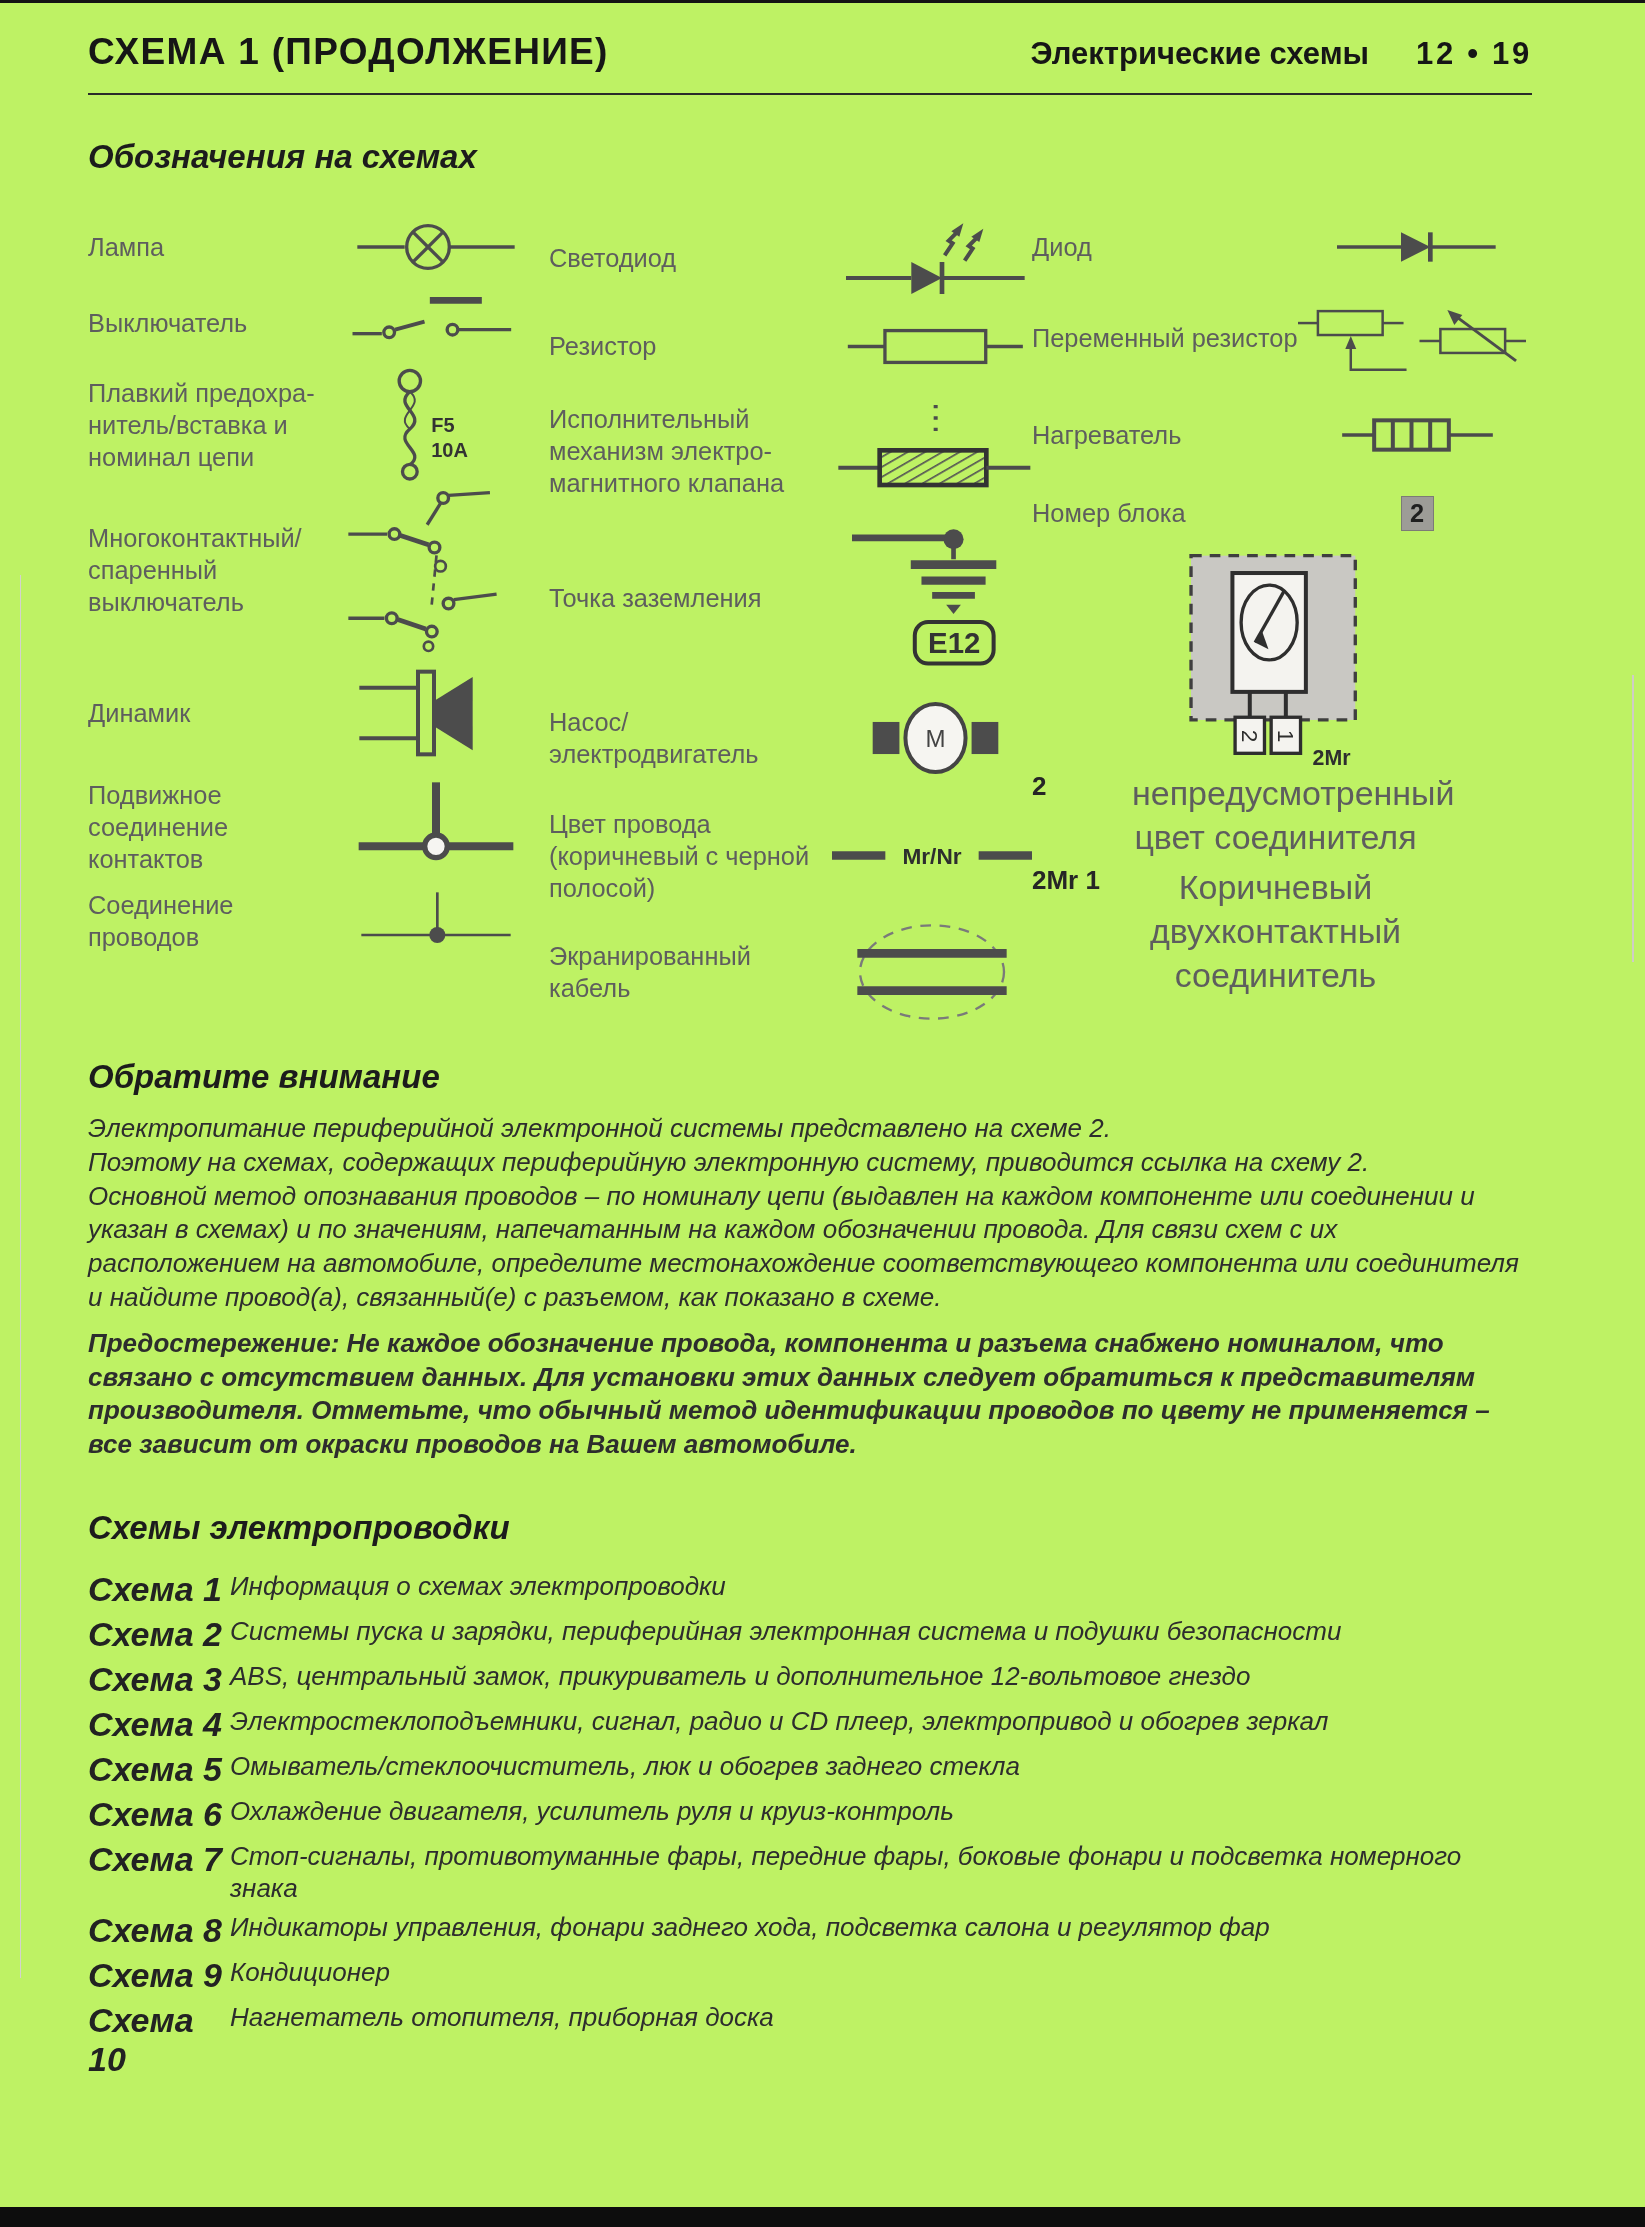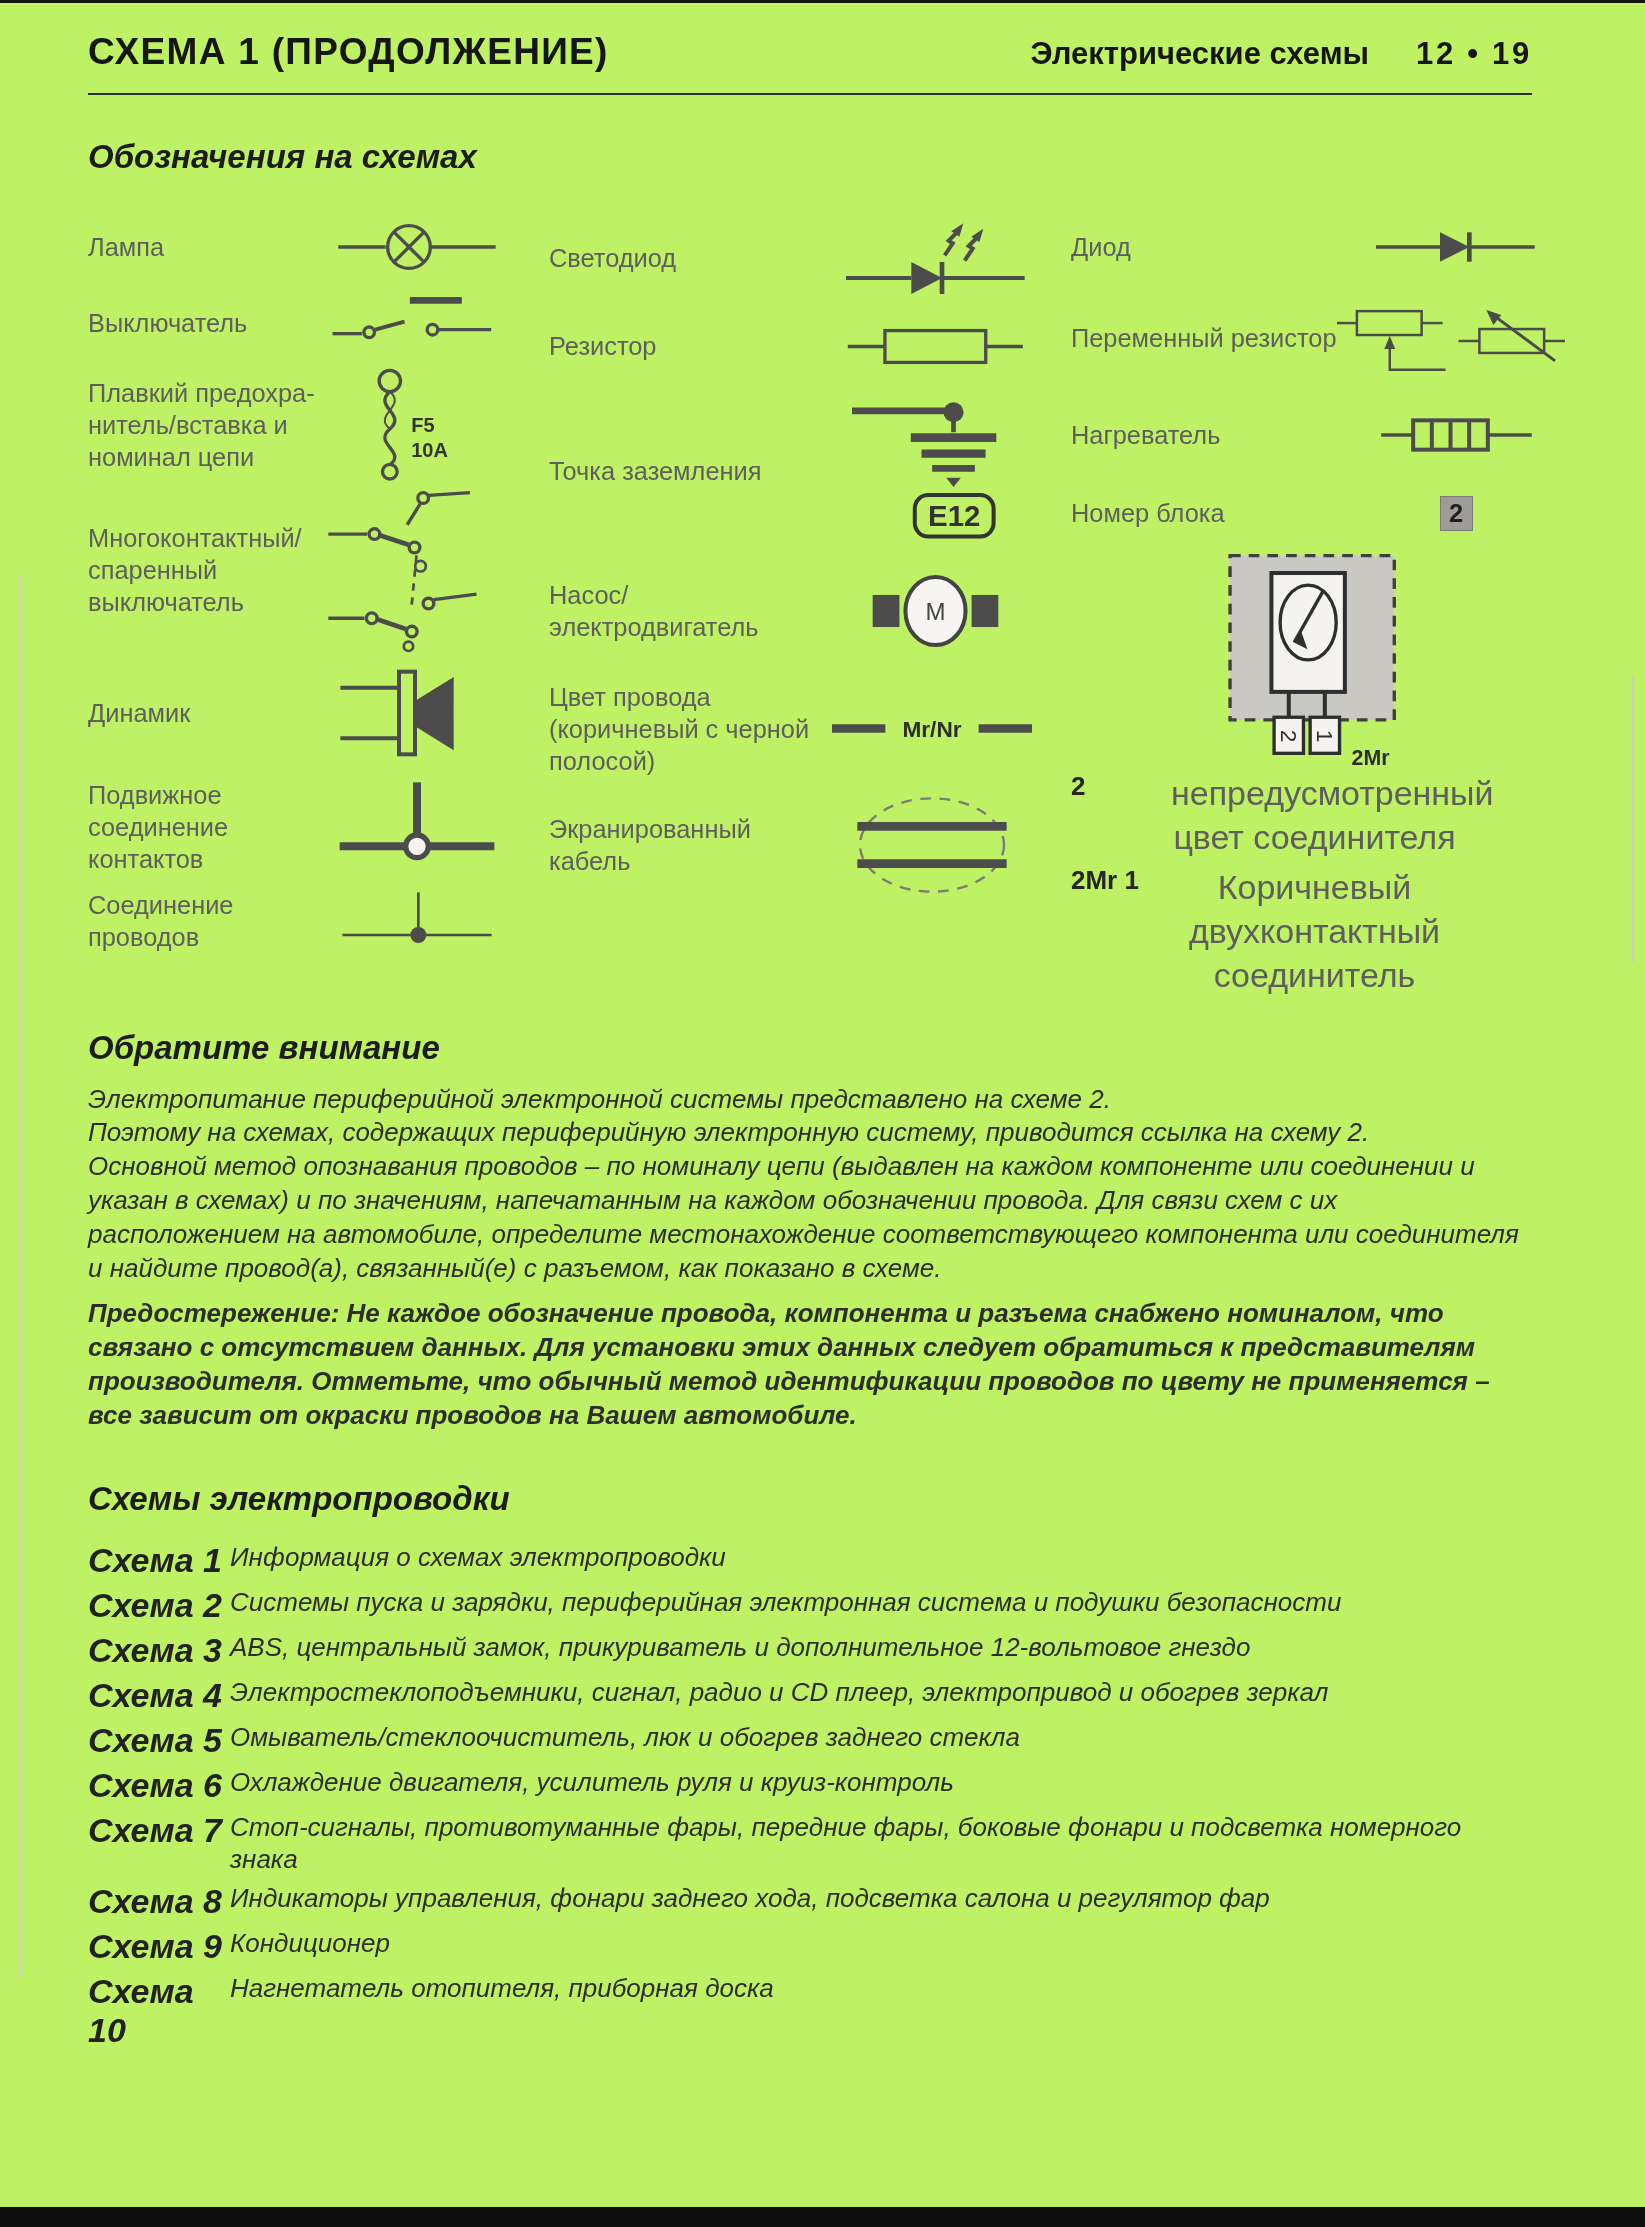--- a/index.html
+++ b/index.html
@@ -24,21 +24,21 @@
   .hdr-left{font-size:37px;font-weight:bold;letter-spacing:1.3px;color:#161616;}
   .hdr-right{display:flex;align-items:flex-start;gap:47px;}
   .hdr-title{font-size:31px;font-weight:bold;color:#161616;}
   .hdr-page{font-size:31px;font-weight:bold;letter-spacing:2.7px;color:#161616;}
   .rule{margin-top:20px;border-top:2.7px solid #2a2a2a;}
 
   
   .sec-title{font-size:33px;font-weight:bold;font-style:italic;color:#1c1c1c;margin-top:43px;}
 
   
-  .legend{display:flex;margin-top:35px;gap:39px;}
+  .legend{display:flex;margin-top:35px;}
   .lcol{display:flex;flex-direction:column;}
   .lcol1{width:461px;}
   .lcol2{width:483px;}
   .lcol3{width:500px;}
   .lrow{display:flex;align-items:center;}
   .lrow .lbl{font-size:25.4px;line-height:1.26;color:#5e5e5e;}
   .lcol1 .lbl{width:235px;}
   .lcol2 .lbl{width:290px;}
   .lcol3 .lbl{width:270px;}
   .sym{flex:1;display:flex;justify-content:center;align-items:center;}
@@ -213,20 +213,36 @@
           <span class="lbl">Резистор</span>
           <span class="sym">
             <svg width="178" height="61" viewBox="0 0 266 92">
               <line class="st" x1="0" y1="46" x2="56" y2="46" stroke-width="5"></line>
               <rect class="st" x="56" y="22" width="152" height="48" stroke-width="5"></rect>
               <line class="st" x1="208" y1="46" x2="264" y2="46" stroke-width="5"></line>
             </svg>
           </span>
         </div>
 
+        <div class="lrow" style="min-height:127px;">
+          <span class="lbl">Исполнительный механизм электро-магнитного клапана</span>
+          <span class="sym">
+            <svg width="194" height="100" viewBox="0 0 290 150">
+              <defs>
+                <pattern id="hatchP" width="13" height="13" patternTransform="rotate(60)" patternUnits="userSpaceOnUse">
+                  <line x1="0" y1="0" x2="0" y2="13" stroke="#555" stroke-width="5"></line>
+                </pattern>
+              </defs>
+              <line class="st" x1="146" y1="6" x2="146" y2="56" stroke-width="6" stroke-dasharray="5 12"></line>
+              <line class="st" x1="0" y1="100" x2="62" y2="100" stroke-width="6"></line>
+              <rect x="62" y="74" width="160" height="52" fill="url(#hatchP)" stroke="#333" stroke-width="7"></rect>
+              <line class="st" x1="222" y1="100" x2="288" y2="100" stroke-width="6"></line>
+            </svg>
+          </span>
+        </div>
 
         <div class="lrow" style="min-height:168px;">
           <span class="lbl">Точка заземления</span>
           <span class="sym">
             <svg width="167" height="166" viewBox="0 0 250 248">
               <line class="st" x1="0" y1="34" x2="142" y2="34" stroke-width="10"></line>
               <circle cx="152" cy="36" r="15" fill="#4c4c4c"></circle>
               <line class="st" x1="152" y1="48" x2="152" y2="66" stroke-width="7"></line>
               <line class="st" x1="88" y1="74" x2="216" y2="74" stroke-width="13"></line>
               <line class="st" x1="104" y1="98" x2="200" y2="98" stroke-width="12"></line>

